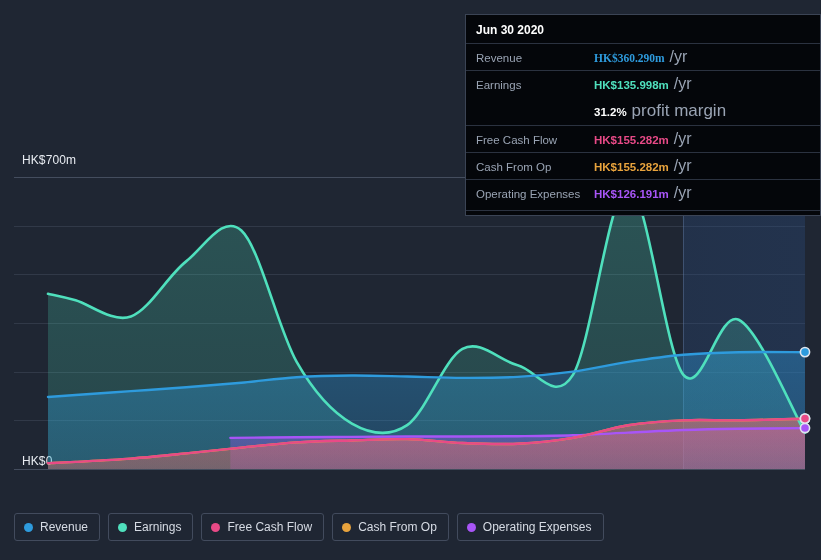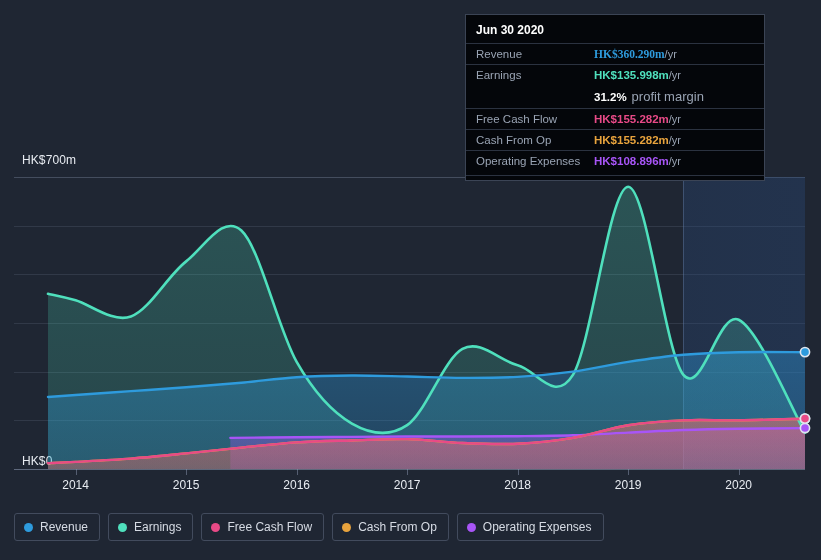--- a/index.html
+++ b/index.html
@@ -31,31 +31,31 @@
   #y-top{left:22px;top:153px;}
   #y-zero{left:22px;top:454px;}
 
   #x-axis{position:absolute;left:0;top:469px;width:821px;height:36px;}
   #x-axis .tickmark{position:absolute;top:0;width:1px;height:6px;background:rgba(150,165,190,.45);}
   #x-axis .xlab{position:absolute;top:9px;transform:translateX(-50%);color:#e8ecf2;font-size:12px;}
   #axis-line{position:absolute;left:14px;top:0;width:791px;height:1px;background:rgba(155,170,195,.30);}
 
   
   #tooltip{
-    position:absolute;left:465px;top:14px;width:300px;
+    position:absolute;left:465px;top:14px;width:356px;
     background:#04060a;border:1px solid #3b4455;
     box-sizing:border-box;padding:6px 0 4px 0;
   }
   #tooltip-date{color:#ffffff;font-size:12px;font-weight:bold;padding:2px 10px 6px 10px;}
   .tt-row{display:flex;align-items:baseline;padding:4px 10px 4px 10px;border-top:1px solid #2b3240;}
   .tt-row.no-rule{border-top:none;text-align:right;}
   .tt-label{color:#9aa4b4;font-size:11.5px;width:118px;flex:0 0 118px;}
   .tt-val{font-size:11.5px;font-weight:bold;}
-  .tt-unit{color:#9aa4b4;font-size:11px;}
-  .tt-margin-note{color:#9aa4b4;font-size:13px;margin-left:5px;}
+  .tt-unit{color:#9aa4b4;font-size:16px;margin-left:5px;}
+  .tt-margin-note{color:#9aa4b4;font-size:17px;margin-left:5px;}
   .tt-pad{width:118px;flex:0 0 118px;}
 
   
   #legend{position:absolute;left:14px;top:513px;display:flex;gap:8px;}
   .legend-item{
     display:flex;align-items:center;gap:7px;
     border:1px solid #424b5d;border-radius:3px;
     padding:6px 11px 6px 9px;
     background:transparent;
   }
@@ -118,37 +118,20 @@
           <path d="M 182.34 260.85 C 193.39 260.75, 228.39 260.37, 248.65 260.20 C 268.91 260.04, 285.49 259.99, 303.91 259.88 C 322.32 259.77, 340.74 259.61, 359.16 259.56 C 377.58 259.50, 396.00 259.61, 414.42 259.56 C 432.83 259.50, 451.25 259.45, 469.67 259.23 C 488.09 259.01, 506.51 258.85, 524.93 258.26 C 543.35 257.66, 561.76 256.53, 580.18 255.66 C 598.60 254.80, 617.02 253.72, 635.44 253.07 C 653.86 252.42, 670.43 252.09, 690.69 251.77 C 710.95 251.44, 745.95 251.23, 757.00 251.12" fill="none" stroke="#a855f7" stroke-width="2.4" stroke-linecap="round" stroke-linejoin="round"></path>
           <path d="M 0.00 286.16 C 4.60 285.94, 13.81 285.62, 27.63 284.86 C 41.44 284.11, 64.46 283.02, 82.88 281.62 C 101.30 280.21, 119.72 278.27, 138.14 276.43 C 156.56 274.59, 174.98 272.43, 193.39 270.59 C 211.81 268.75, 230.23 266.59, 248.65 265.40 C 267.07 264.21, 285.49 263.99, 303.91 263.45 C 322.32 262.91, 340.74 261.72, 359.16 262.15 C 377.58 262.58, 396.00 265.29, 414.42 266.04 C 432.83 266.80, 451.25 267.56, 469.67 266.69 C 488.09 265.83, 506.51 263.94, 524.93 260.85 C 543.35 257.77, 561.76 251.12, 580.18 248.20 C 598.60 245.28, 617.02 244.14, 635.44 243.33 C 653.86 242.52, 670.43 243.60, 690.69 243.33 C 710.95 243.06, 745.95 241.98, 757.00 241.71" fill="none" stroke="#e8a33d" stroke-width="2.4" stroke-linecap="round" stroke-linejoin="round"></path>
           <path d="M 0.00 286.16 C 4.60 285.94, 13.81 285.62, 27.63 284.86 C 41.44 284.11, 64.46 283.02, 82.88 281.62 C 101.30 280.21, 119.72 278.27, 138.14 276.43 C 156.56 274.59, 174.98 272.43, 193.39 270.59 C 211.81 268.75, 230.23 266.59, 248.65 265.40 C 267.07 264.21, 285.49 263.99, 303.91 263.45 C 322.32 262.91, 340.74 261.72, 359.16 262.15 C 377.58 262.58, 396.00 265.29, 414.42 266.04 C 432.83 266.80, 451.25 267.56, 469.67 266.69 C 488.09 265.83, 506.51 263.94, 524.93 260.85 C 543.35 257.77, 561.76 251.12, 580.18 248.20 C 598.60 245.28, 617.02 244.14, 635.44 243.33 C 653.86 242.52, 670.43 243.60, 690.69 243.33 C 710.95 243.06, 745.95 241.98, 757.00 241.71" fill="none" stroke="#e84a87" stroke-width="2.4" stroke-linecap="round" stroke-linejoin="round"></path>
           <circle cx="757.00" cy="175.11" r="4.6" fill="#2e9bdd" stroke="#dfe5ee" stroke-width="1.6"></circle>
           <circle cx="757.00" cy="241.62" r="4.6" fill="#e8a33d" stroke="#dfe5ee" stroke-width="1.6"></circle>
           <circle cx="757.00" cy="241.62" r="4.6" fill="#e84a87" stroke="#dfe5ee" stroke-width="1.6"></circle>
           <circle cx="757.00" cy="251.06" r="4.6" fill="#a855f7" stroke="#dfe5ee" stroke-width="1.6"></circle>
         </svg>
     </div>
 
-    <div id="x-axis">
-      <div id="axis-line"></div>
-    <div class="tickmark" style="left: 75.6277px;"></div>
-        <div class="xlab" style="left: 75.6277px;">2014</div>
-        <div class="tickmark" style="left: 186.139px;"></div>
-        <div class="xlab" style="left: 186.139px;">2015</div>
-        <div class="tickmark" style="left: 296.65px;"></div>
-        <div class="xlab" style="left: 296.65px;">2016</div>
-        <div class="tickmark" style="left: 407.161px;"></div>
-        <div class="xlab" style="left: 407.161px;">2017</div>
-        <div class="tickmark" style="left: 517.672px;"></div>
-        <div class="xlab" style="left: 517.672px;">2018</div>
-        <div class="tickmark" style="left: 628.182px;"></div>
-        <div class="xlab" style="left: 628.182px;">2019</div>
-        <div class="tickmark" style="left: 738.693px;"></div>
-        <div class="xlab" style="left: 738.693px;">2020</div>
-      </div>
   </div>
 
   <div id="tooltip">
     <div id="tooltip-date">Jun 30 2020</div>
     <div id="tooltip-rows">
         <div class="tt-row">
           <span class="tt-label">Revenue</span>
           <span class="tt-val" style="color: rgb(46, 155, 221); font-family: Liberation Serif, serif;">HK$360.290m</span>
           <span class="tt-unit">/yr</span>
         </div>
@@ -167,21 +150,21 @@
           <span class="tt-val" style="color: rgb(232, 74, 135);">HK$155.282m</span>
           <span class="tt-unit">/yr</span>
         </div>
         <div class="tt-row">
           <span class="tt-label">Cash From Op</span>
           <span class="tt-val" style="color: rgb(232, 163, 61);">HK$155.282m</span>
           <span class="tt-unit">/yr</span>
         </div>
         <div class="tt-row">
           <span class="tt-label">Operating Expenses</span>
-          <span class="tt-val" style="color: rgb(168, 85, 247);">HK$108.896m</span>
+          <span class="tt-val" style="color: rgb(168, 85, 247);">HK$126.191m</span>
           <span class="tt-unit">/yr</span>
         </div>
         <div style="border-top: 1px solid rgb(43, 50, 64); margin-top: 4px;"></div>
       </div>
   </div>
 
   <div id="legend">
       <div class="legend-item">
         <span class="legend-dot" style="background: rgb(46, 155, 221);"></span>
         <span class="legend-text">Revenue</span>

